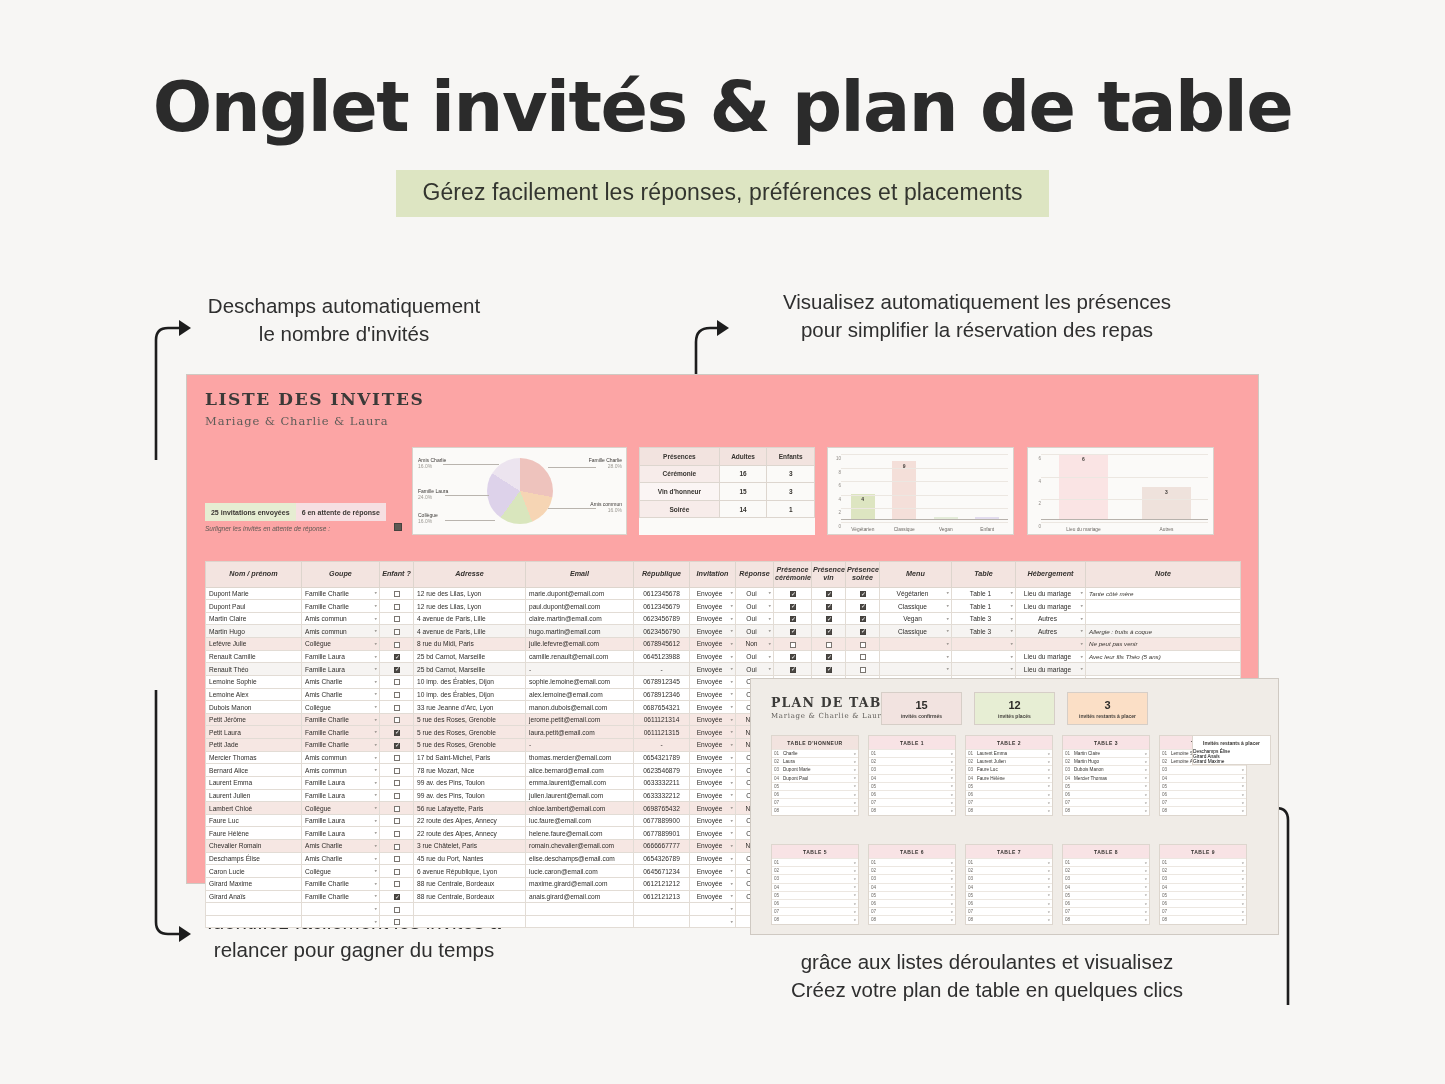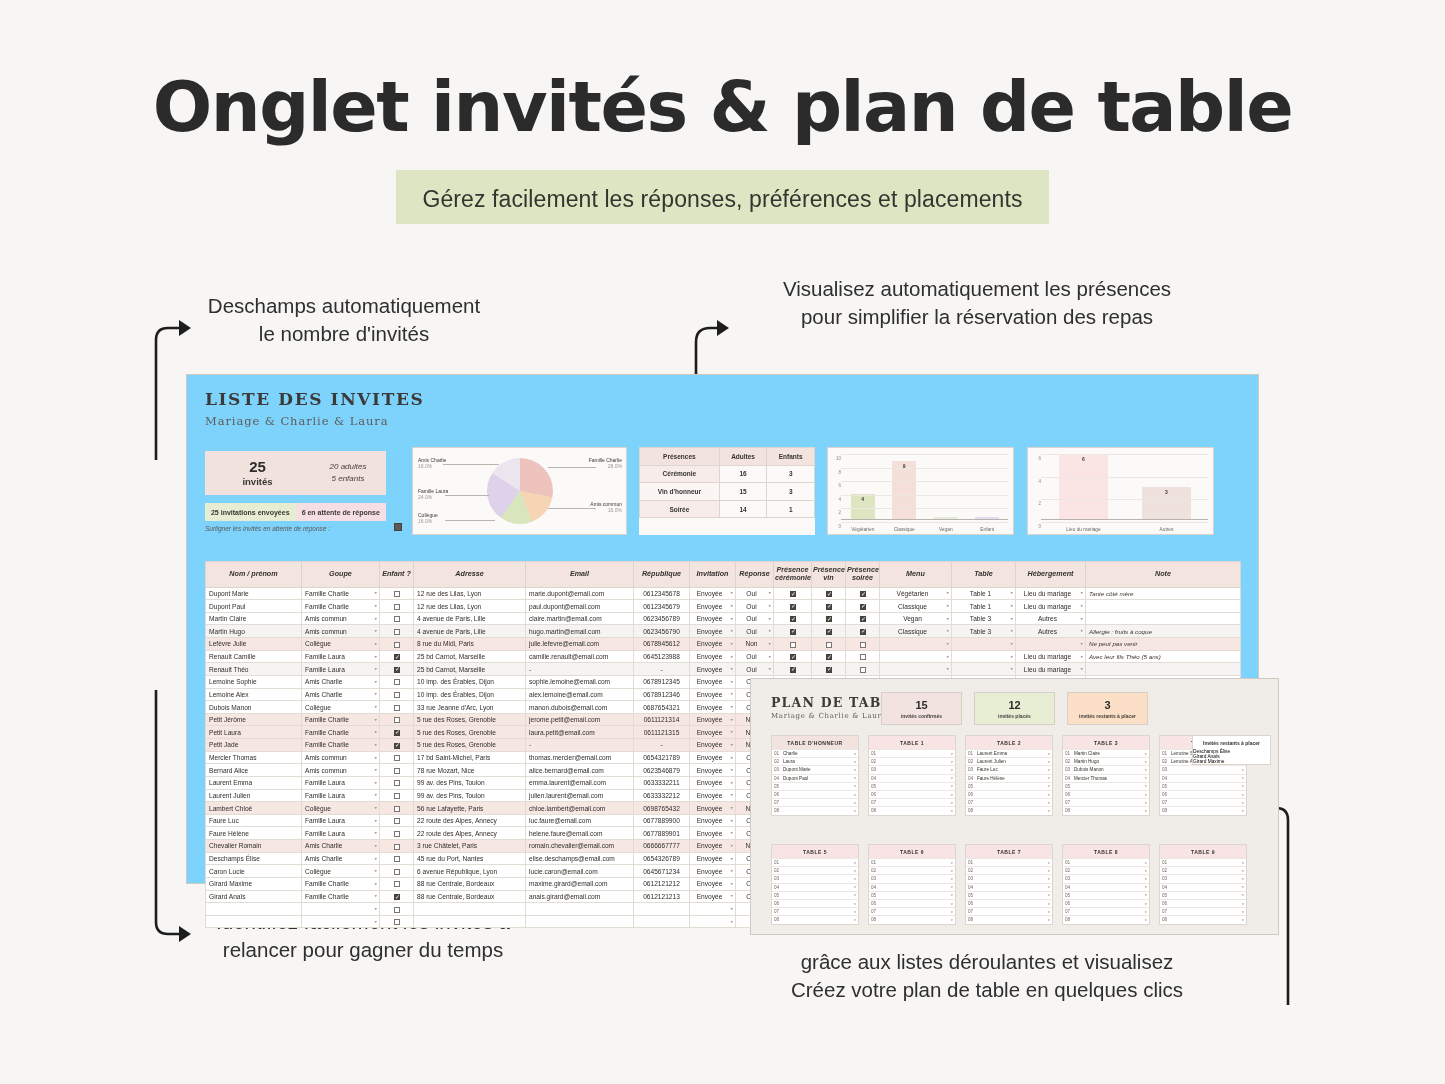--- a/index.html
+++ b/index.html
@@ -19,37 +19,37 @@
     color: #2b2b2b;
     margin-top: 66px;
     font-family: "DejaVu Sans", sans-serif;
   }
   .hero-sub-wrap { text-align: center; margin-top: 22px; }
   .hero-sub {
     display: inline-block;
     background: #dde5c2;
     color: #33352f;
     font-size: 23px;
-    padding: 16px 26px 11px;
+    padding: 9px 26px 11px;
     letter-spacing: .1px;
   }
   
   .callout { position: absolute; color: #2f2f2f; font-size: 20.5px; line-height: 1.38; text-align: center; }
   .c1 { left: 186px; top: 292px; width: 316px; }
-  .c2 { left: 740px; top: 275px; width: 474px; }
-  .c3 { left: 185px; top: 908px; width: 356px; }
+  .c2 { left: 740px; top: 288px; width: 474px; }
+  .c3 { left: 176px; top: 908px; width: 356px; }
   .c4 { left: 730px; top: 948px; width: 514px; }
   .arrow { position: absolute; }
   .arrow svg { display: block; }
   
   .sheet {
     position: absolute;
     left: 186px; top: 374px;
     width: 1073px; height: 510px;
-    background: #7dd3fc;
+    background: #fca5a5;
     border: 1px solid #cfc9c2;
   }
   .sheet-inner { position: absolute; left: 18px; top: 14px; right: 14px; }
   .sheet-title {
     font-family: "DejaVu Serif", serif;
     font-size: 17px; font-weight: 700;
     letter-spacing: 1.6px; color: #3b3a38;
   }
   .sheet-sub {
     font-family: "DejaVu Serif", serif;
@@ -192,30 +192,20 @@
 <div class="callout c4">
   <div>grâce aux listes déroulantes et visualisez</div>
   <div>Créez votre plan de table en quelques clics</div>
 </div>
 
 <div class="sheet">
   <div class="sheet-inner">
     <div class="sheet-title">LISTE DES INVITES</div>
     <div class="sheet-sub">Mariage &amp; Charlie &amp; Laura</div>
 
-    <div class="kpi-box">
-      <div class="kpi-main">
-        <div class="kpi-num">25</div>
-        <div class="kpi-lbl">invités</div>
-      </div>
-      <div class="kpi-side">
-        <div>20 adultes</div>
-        <div>5 enfants</div>
-      </div>
-    </div>
     <div class="pillrow">
       <div class="pill green">25 invitations envoyées</div>
       <div class="pill pink">6 en attente de réponse</div>
     </div>
     <div class="highlight-note">Surligner les invités en attente de réponse :</div>
     <div class="hl-check"></div>
 
     <div class="panel panel-pie">
       <div class="pie-wrap">
         <div class="pie" style="background:conic-gradient(#eec3bd 0 100.8deg,#f6d5b4 100.8deg 158.4deg,#d9e6bd 158.4deg 216deg,#ddd2ea 216deg 302.4deg,#ece4ef 302.4deg 360deg);"></div>

